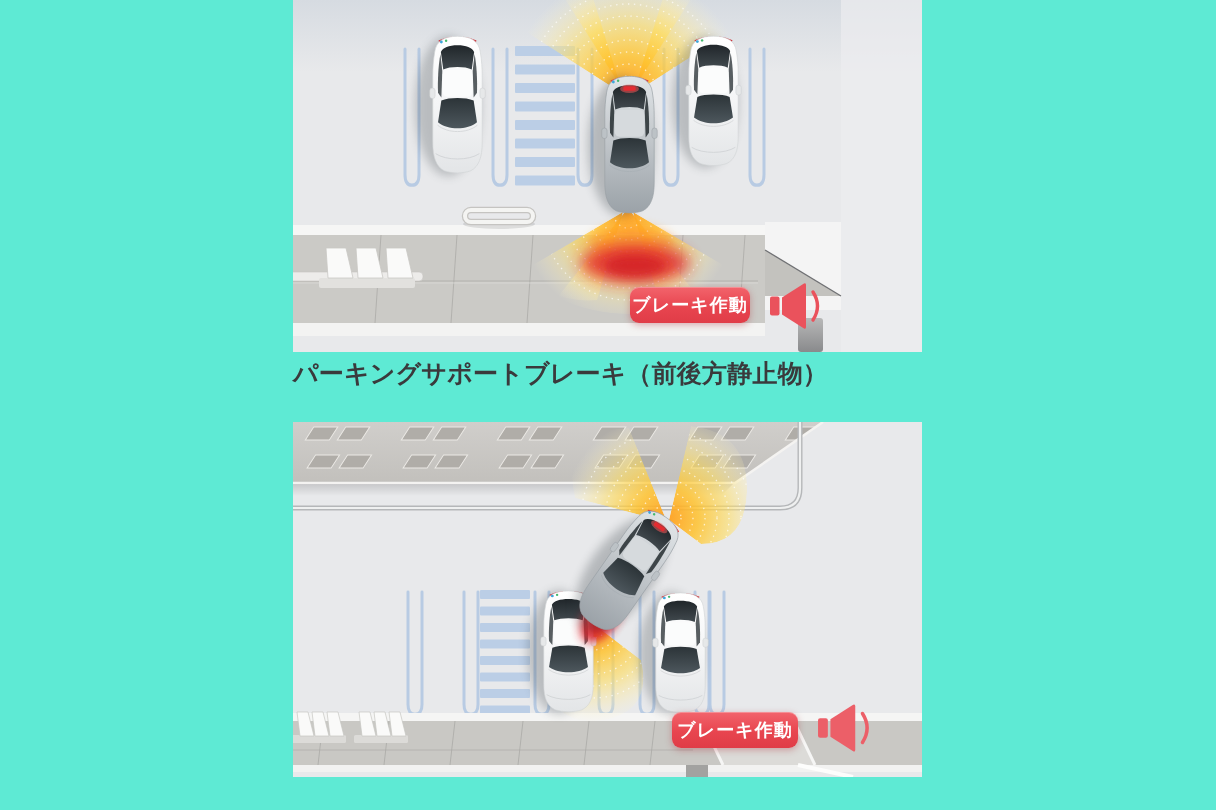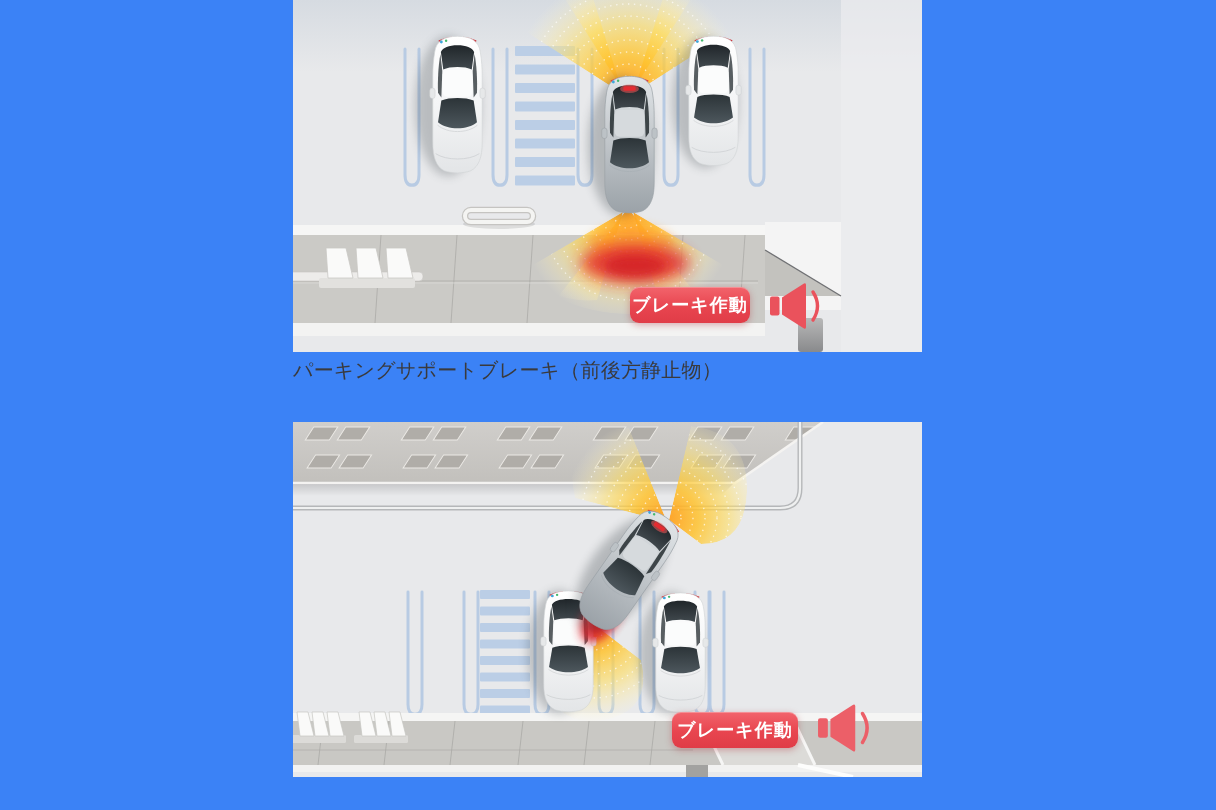--- a/index.html
+++ b/index.html
@@ -1,21 +1,21 @@
 <!DOCTYPE html>
 <html><head>
 <meta charset="utf-8">
 <style>
   html,body{margin:0;padding:0;}
-  .stage{position:relative;width:1216px;height:810px;background:#3b82f6;overflow:hidden;
+  .stage{position:relative;width:1216px;height:810px;background:#5eead4;overflow:hidden;
          font-family:"Liberation Sans", sans-serif;}
   .figure-block{position:absolute;}
   .illustration{position:relative;background:#e8e9eb;overflow:hidden;}
   .illustration svg{display:block;}
-  .caption{position:absolute;left:293px;width:640px;font-size:20px;font-weight:400;
+  .caption{position:absolute;left:293px;width:640px;font-size:25px;font-weight:700;
            color:#3a3a3c;letter-spacing:.2px;}
   .brake-badge{position:absolute;display:flex;align-items:center;justify-content:center;
            background:linear-gradient(180deg,#f2646c 0%,#e8454f 55%,#e03c47 100%);
            border-radius:9px;box-shadow:0 2px 7px rgba(170,35,45,.35), inset 0 1px 0 rgba(255,255,255,.28);}
   .brake-badge span{color:#fff;font-weight:700;font-size:18px;letter-spacing:1px;white-space:nowrap;}
   .speaker{position:absolute;}
   .shift-indicator{position:absolute;}
 </style>
 </head>
 <body>

